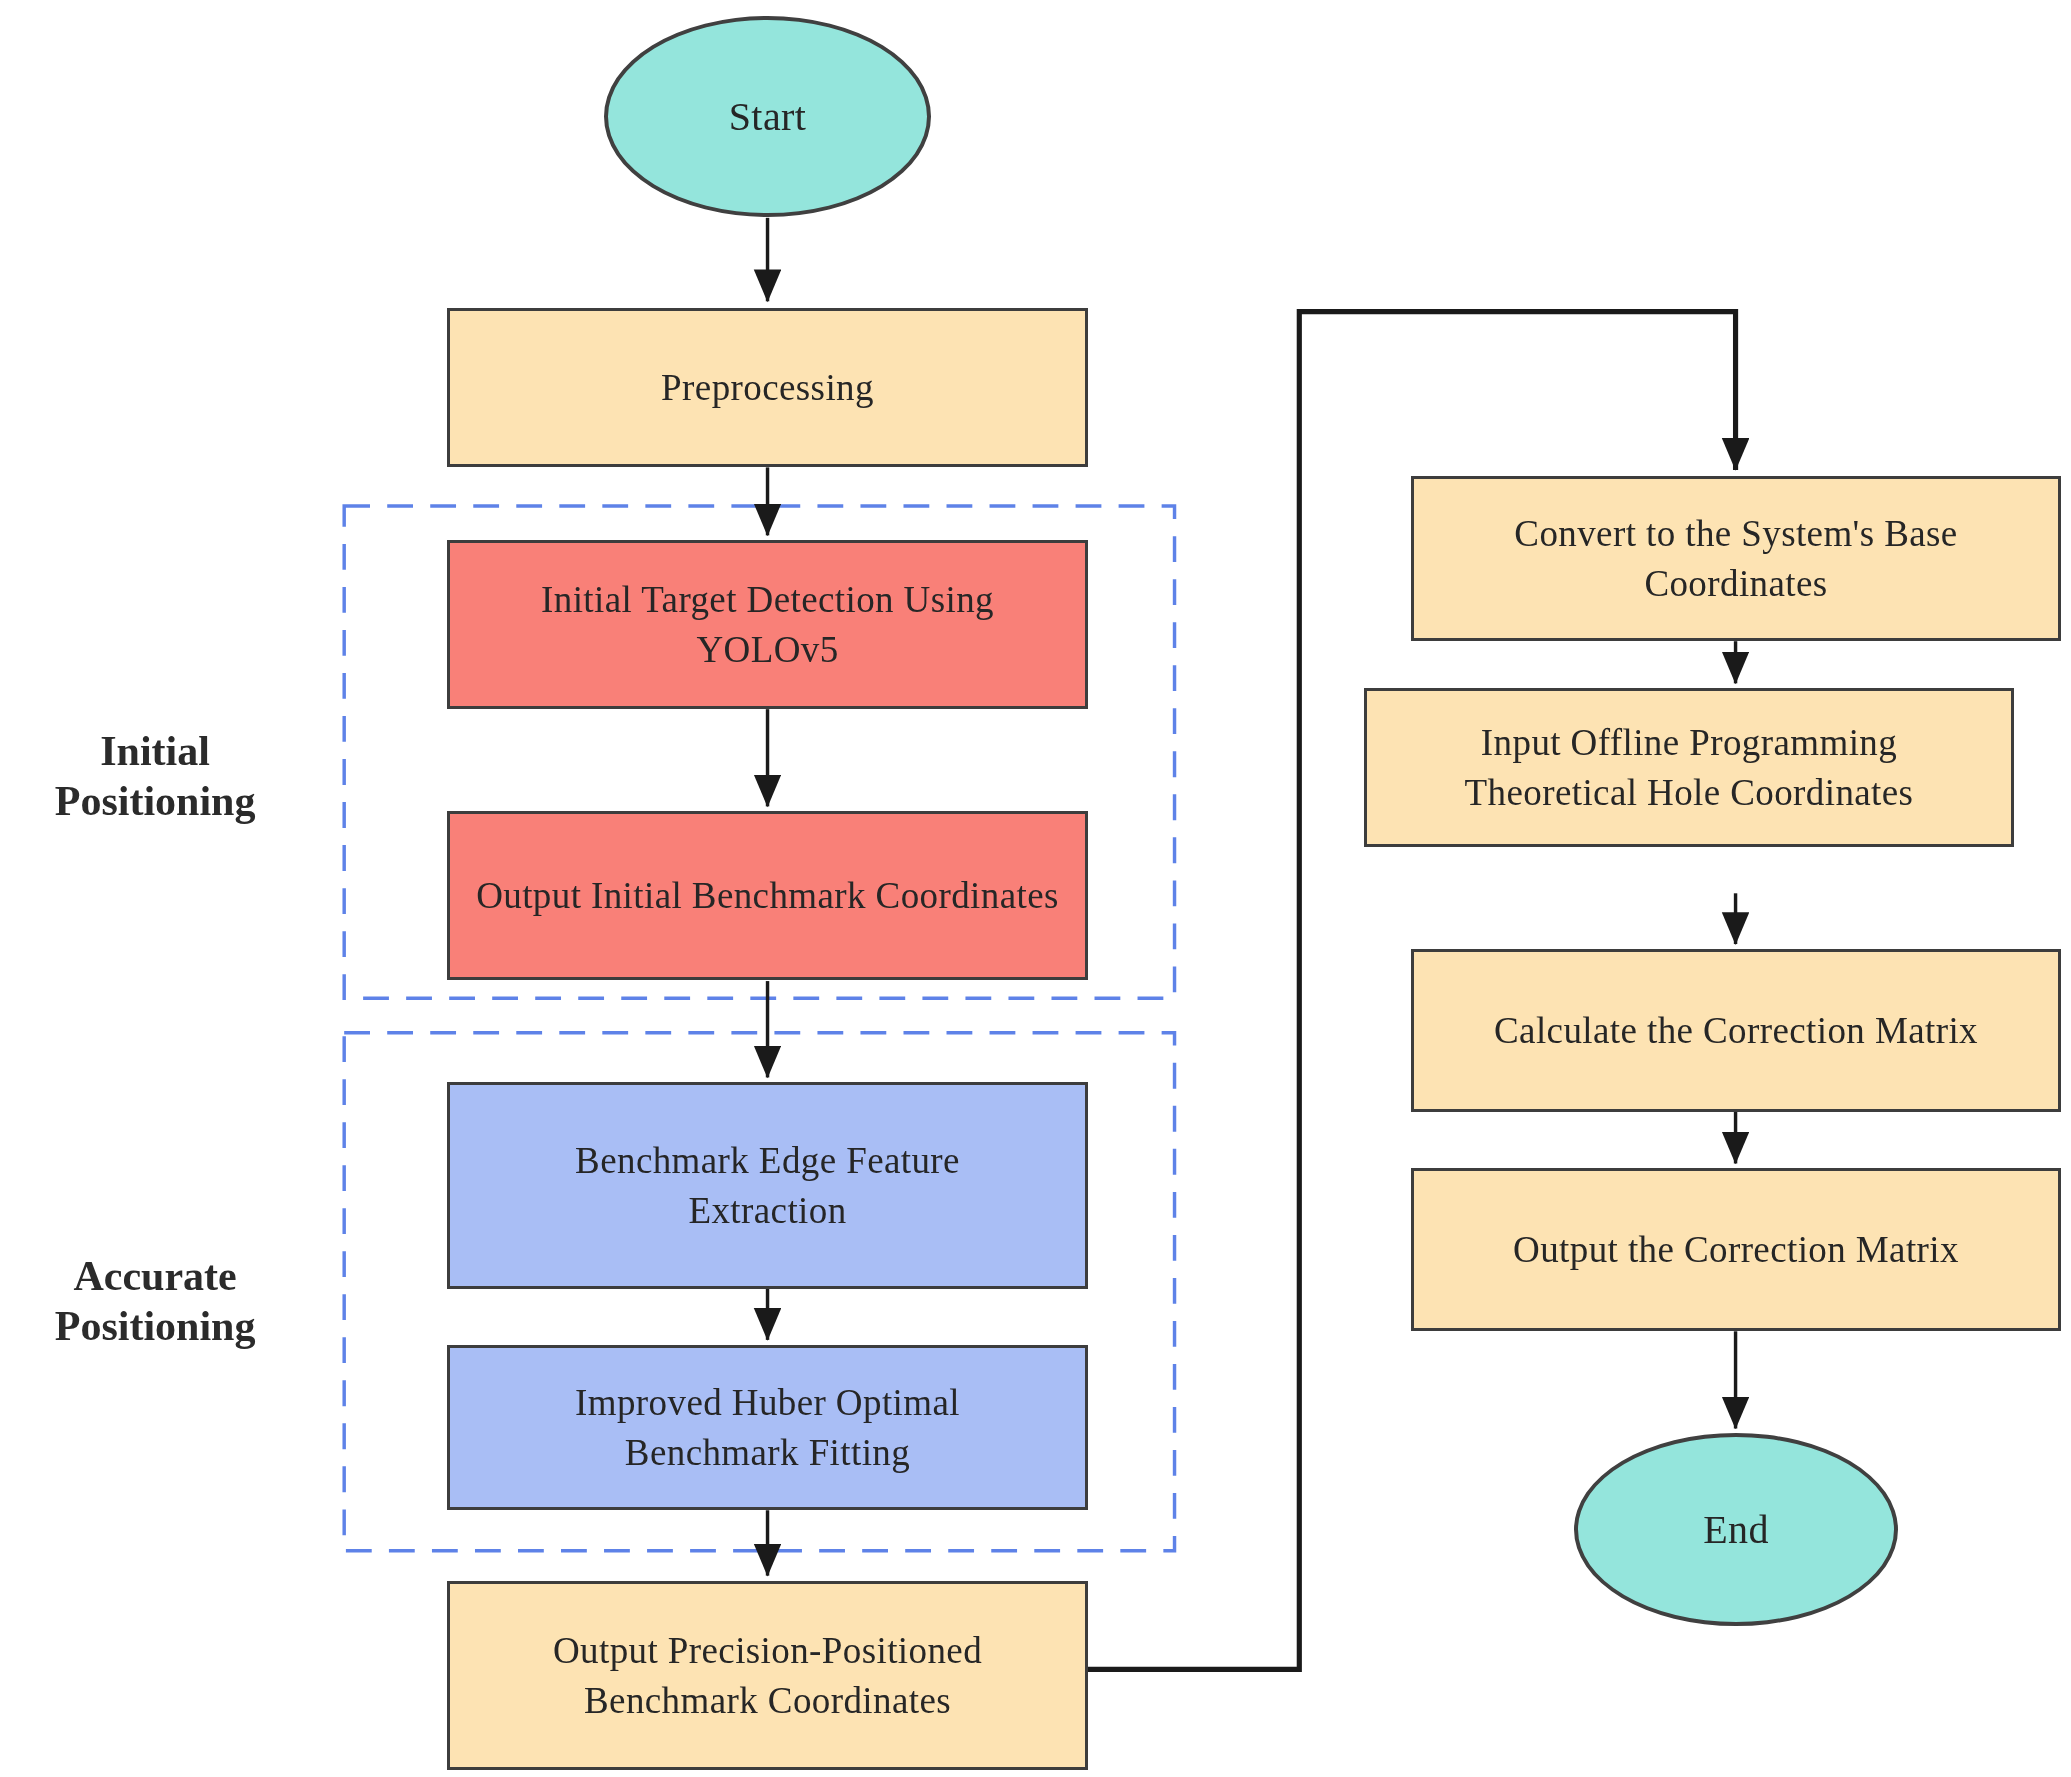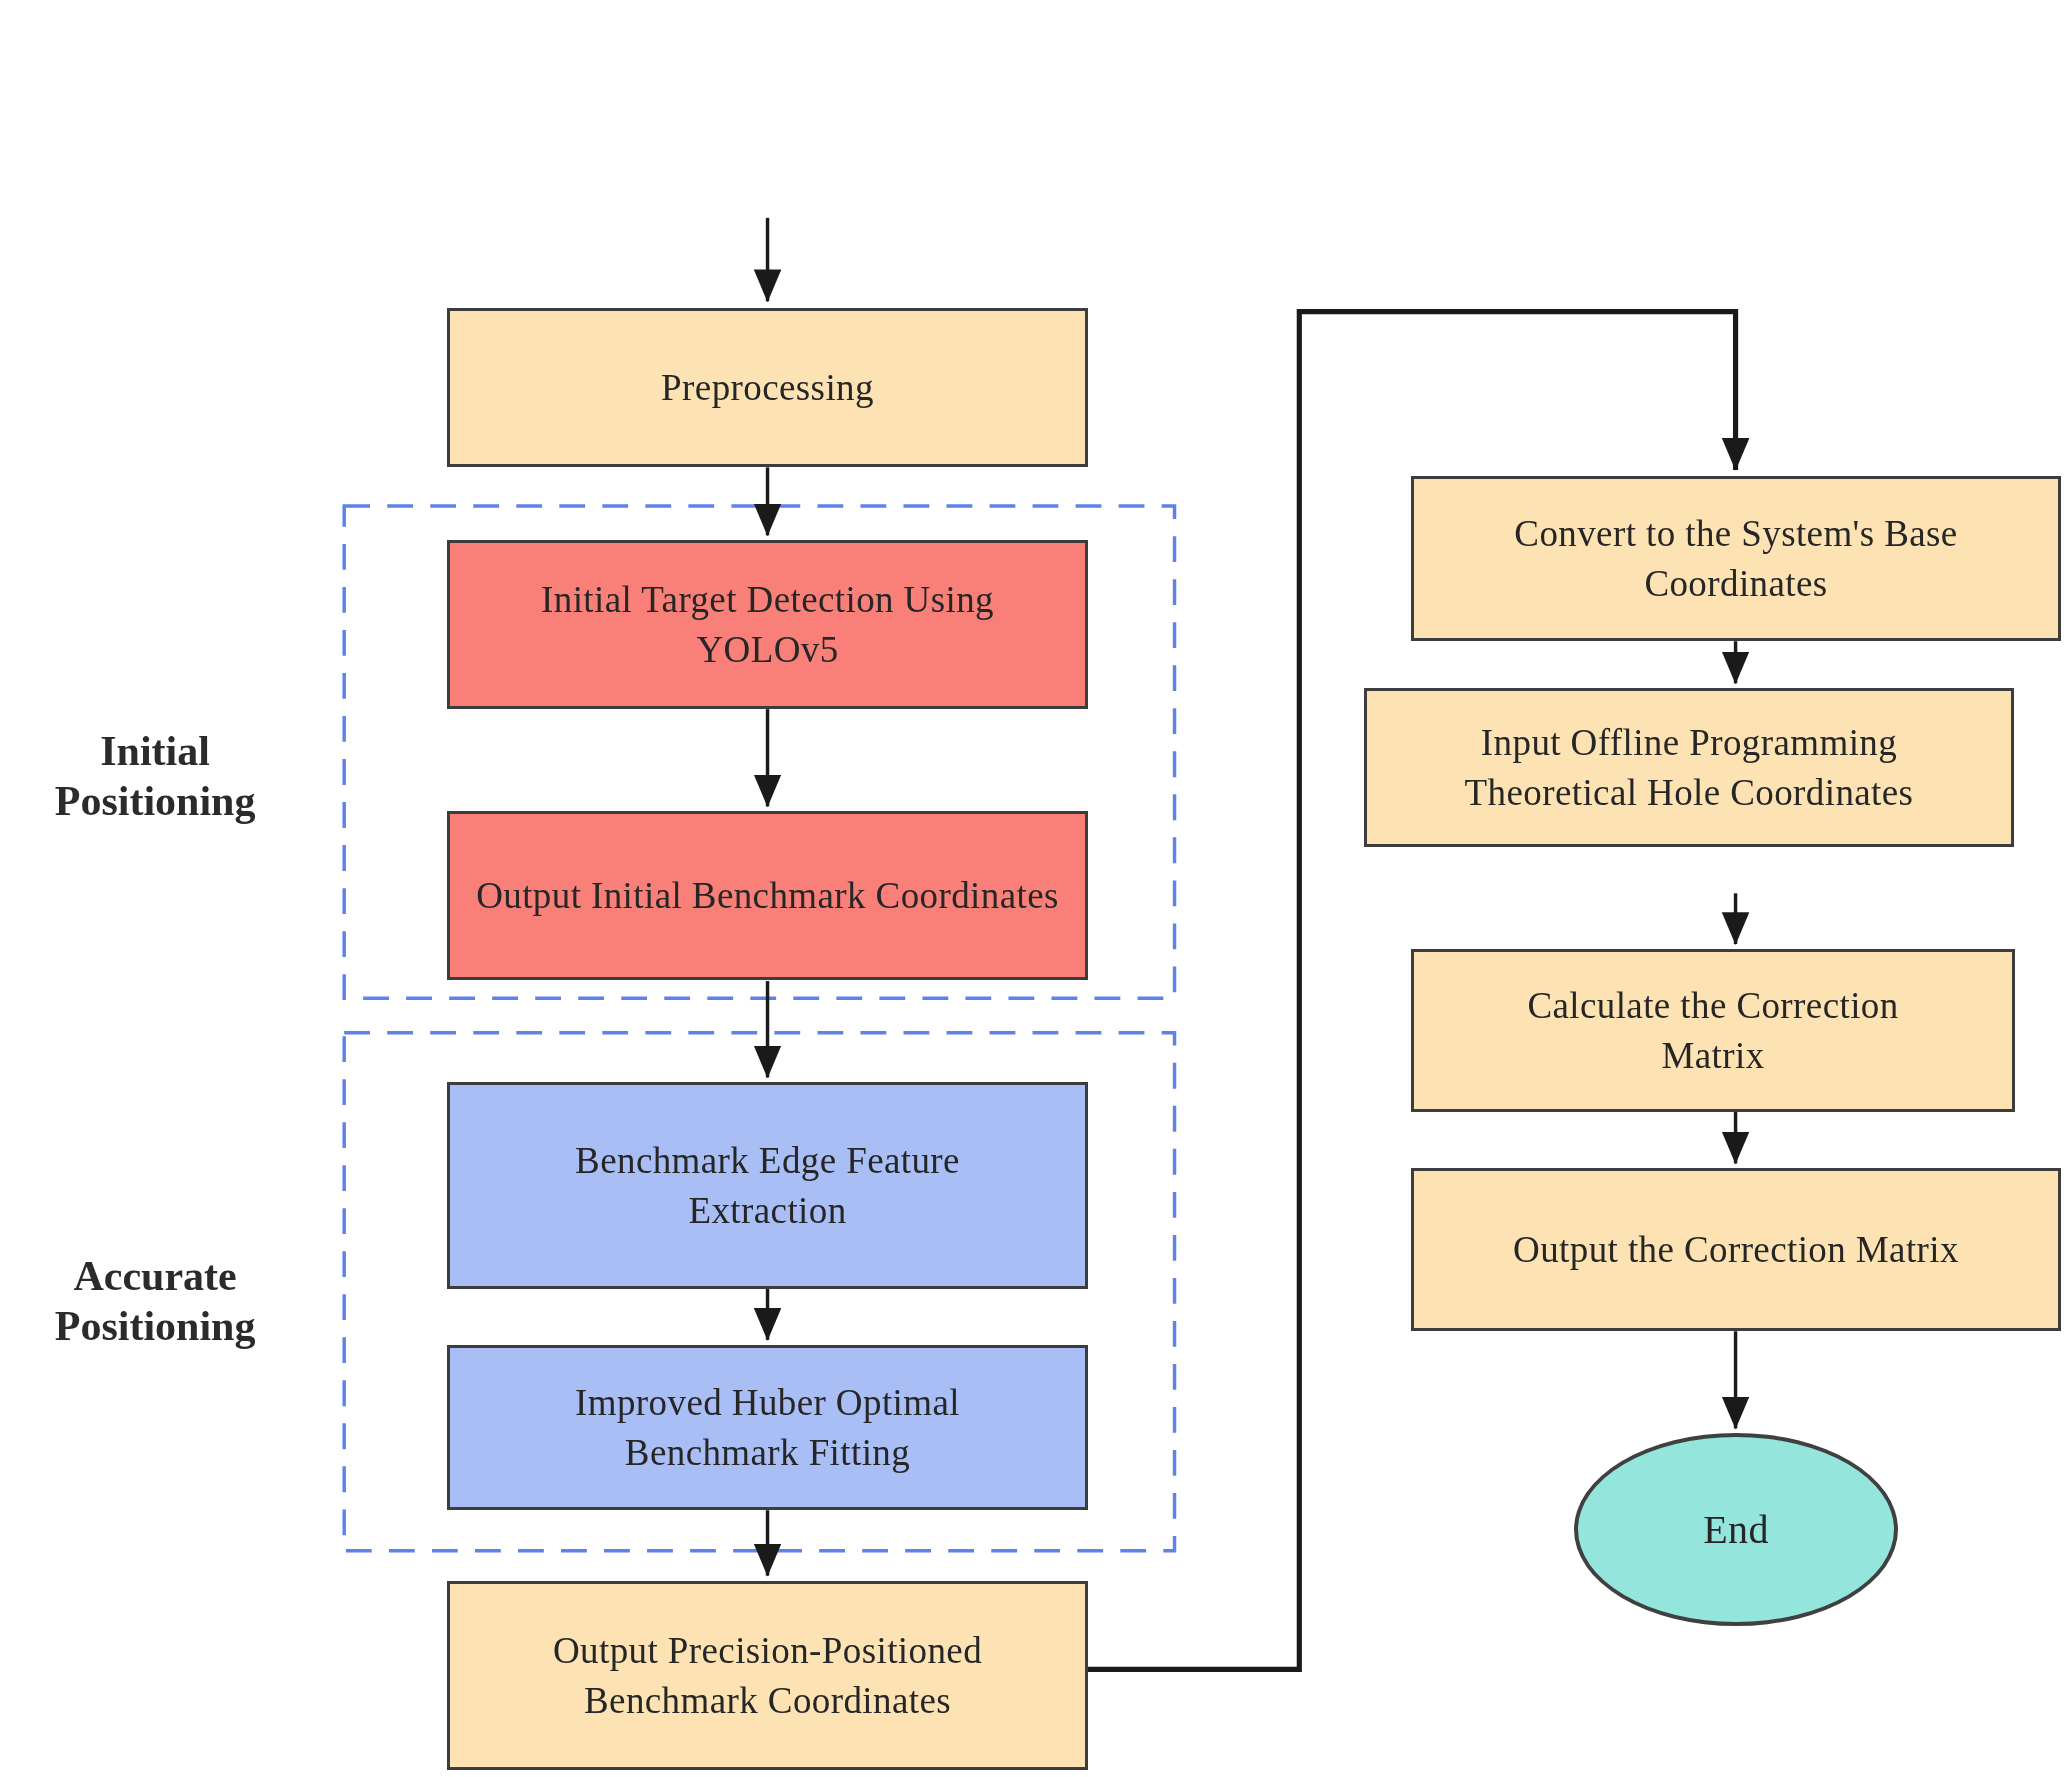--- a/index.html
+++ b/index.html
@@ -53,21 +53,21 @@
   
   #node-preprocessing      { left: 447px; top: 308px;  width: 641px; height: 159px; }
   #node-yolo               { left: 447px; top: 540px;  width: 641px; height: 169px; padding: 0 36px; }
   #node-initial-coords     { left: 447px; top: 811px;  width: 641px; height: 169px; padding: 0 26px; }
   #node-edge-feature       { left: 447px; top: 1082px; width: 641px; height: 207px; padding: 16px 73px; }
   #node-huber              { left: 447px; top: 1345px; width: 641px; height: 165px; padding: 0 69px; }
   #node-precision-coords   { left: 447px; top: 1581px; width: 641px; height: 189px; padding: 0 24px; }
   
   #node-convert-base       { left: 1411px; top: 476px;  width: 650px; height: 165px; padding: 0 34px; }
   #node-input-offline      { left: 1364px; top: 688px;  width: 650px; height: 159px; padding: 0 52px; }
-  #node-calc-matrix        { left: 1411px; top: 949px; width: 604px; height: 163px; padding: 8px 73px; }
+  #node-calc-matrix        { left: 1411px; top: 949px; width: 650px; height: 163px; padding: 8px 73px; }
   #node-output-matrix      { left: 1411px; top: 1168px; width: 650px; height: 163px; padding: 0 26px; align-items: center; }
   
   #node-start { left: 604px;  top: 16.3px;   width: 327px; height: 201px; }
   #node-end   { left: 1574px; top: 1433px; width: 324px; height: 193px; }
   
   #label-initial-positioning  { left: 8.6px; top: 727px; }
   #label-accurate-positioning { left: 8.6px; top: 1252px; }
 </style>
 </head>
 <body>
@@ -92,20 +92,23 @@
     <line x1="892" y1="1755" x2="892" y2="1831" stroke="#1a1a1a" stroke-width="4" marker-end="url(#arrowhead)"></line>
 
     <polyline points="1262,1940 1510,1940 1510,362 2017,362 2017,546" fill="none" stroke="#1a1a1a" stroke-width="6" marker-end="url(#arrowhead)"></polyline>
 
     <line x1="2017" y1="745" x2="2017" y2="794" stroke="#1a1a1a" stroke-width="4" marker-end="url(#arrowhead)"></line>
     <line x1="2017" y1="1038" x2="2017" y2="1097" stroke="#1a1a1a" stroke-width="4" marker-end="url(#arrowhead)"></line>
     <line x1="2017" y1="1292" x2="2017" y2="1352" stroke="#1a1a1a" stroke-width="4" marker-end="url(#arrowhead)"></line>
     <line x1="2017" y1="1547" x2="2017" y2="1660" stroke="#1a1a1a" stroke-width="4" marker-end="url(#arrowhead)"></line>
   </svg>
 
+  <div class="node terminal" id="node-start" style="background: rgb(148, 229, 220);">
+    <span>Start</span>
+  </div>
   <div class="node terminal" id="node-end" style="background: rgb(148, 229, 220);">
     <span>End</span>
   </div>
 
   <div class="node rect" id="node-preprocessing" style="background: rgb(253, 227, 179);">
     <span>Preprocessing</span>
   </div>
   <div class="node rect" id="node-yolo" style="background: rgb(249, 128, 120);">
     <span>Initial Target Detection Using YOLOv5</span>
   </div>

